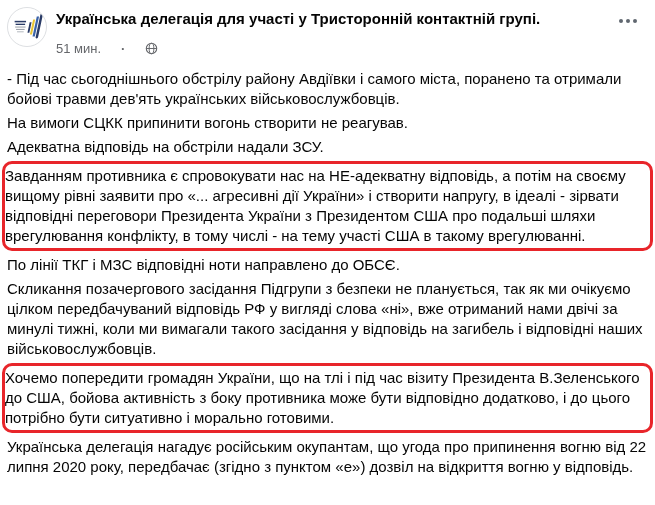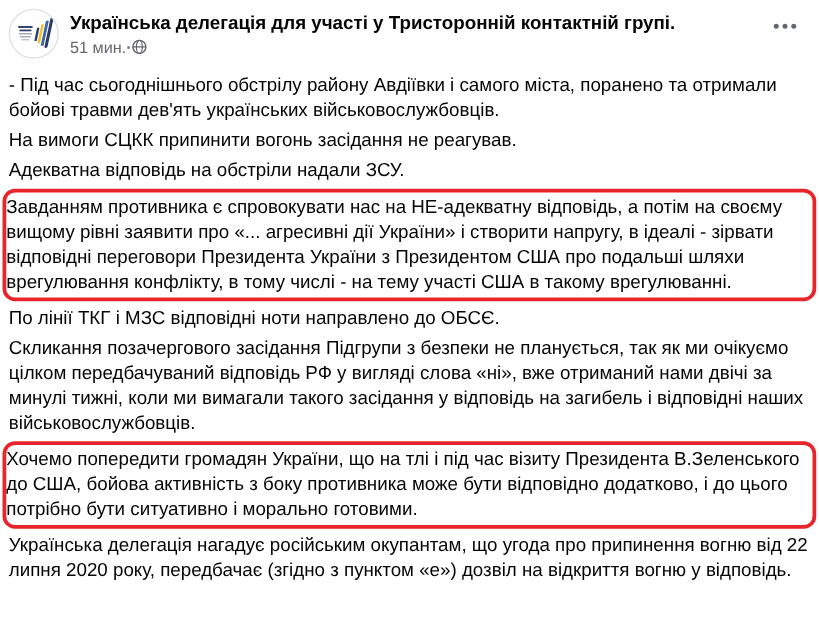--- a/index.html
+++ b/index.html
@@ -23,22 +23,22 @@
     width:40px;height:40px;border-radius:50%;
     border:1px solid #dddfe2;background:#fff;
     flex:0 0 auto;cursor:pointer;overflow:hidden;
   }
   .header-info{margin-left:9px;flex:1 1 auto;min-width:0;padding-top:2px;}
   .page-name{
     font-size:15px;font-weight:bold;line-height:19px;color:var(--text);
     cursor:pointer;white-space:nowrap;overflow:hidden;text-overflow:ellipsis;
   }
   .meta{
-    display:flex;align-items:center;gap:0;
-    font-size:13px;color:var(--meta);line-height:17px;margin-top:1px;
+    display:flex;align-items:center;gap:20px;
+    font-size:13px;color:var(--meta);line-height:17px;margin-top:12px;
   }
   .meta .sep{font-weight:bold;}
   .more-btn{
     flex:0 0 auto;display:flex;align-items:center;gap:3px;
     padding:8px 4px;margin-top:4px;cursor:pointer;border-radius:50%;
   }
   .more-btn i{display:block;width:4px;height:4px;border-radius:50%;background:#606770;}
 
   
   .body{padding:8px 7px 0 7px;font-size:15px;line-height:20px;color:var(--text);}
@@ -96,21 +96,21 @@
     <div class="more-btn">
       <i></i>
       <i></i>
       <i></i>
     </div>
 
   </div>
 
   <div class="body">
       <p>- Під час сьогоднішнього обстрілу району Авдіївки і самого міста, поранено та отримали бойові травми дев'ять українських військовослужбовців.</p>
-      <p>На вимоги СЦКК припинити вогонь засідання не реагував.</p>
+      <p>На вимоги СЦКК припинити вогонь створити не реагував.</p>
       <p>Адекватна відповідь на обстріли надали ЗСУ.</p>
       <div class="red-box">
         <p>Завданням противника є спровокувати нас на НЕ-адекватну відповідь, а потім на своєму вищому рівні заявити про «... агресивні дії України» і створити напругу, в ідеалі - зірвати відповідні переговори Президента України з Президентом США про подальші шляхи врегулювання конфлікту, в тому числі - на тему участі США в такому врегулюванні.</p>
       </div>
       <p>По лінії ТКГ і МЗС відповідні ноти направлено до ОБСЄ.</p>
       <p>Скликання позачергового засідання Підгрупи з безпеки не планується, так як ми очікуємо цілком передбачуваний відповідь РФ у вигляді слова «ні», вже отриманий нами двічі за минулі тижні, коли ми вимагали такого засідання у відповідь на загибель і відповідні наших військовослужбовців.</p>
       <div class="red-box">
         <p>Хочемо попередити громадян України, що на тлі і під час візиту Президента В.Зеленського до США, бойова активність з боку противника може бути відповідно додатково, і до цього потрібно бути ситуативно і морально готовими.</p>
       </div>
       <p>Українська делегація нагадує російським окупантам, що угода про припинення вогню від 22 липня 2020 року, передбачає (згідно з пунктом «е») дозвіл на відкриття вогню у відповідь.</p>

